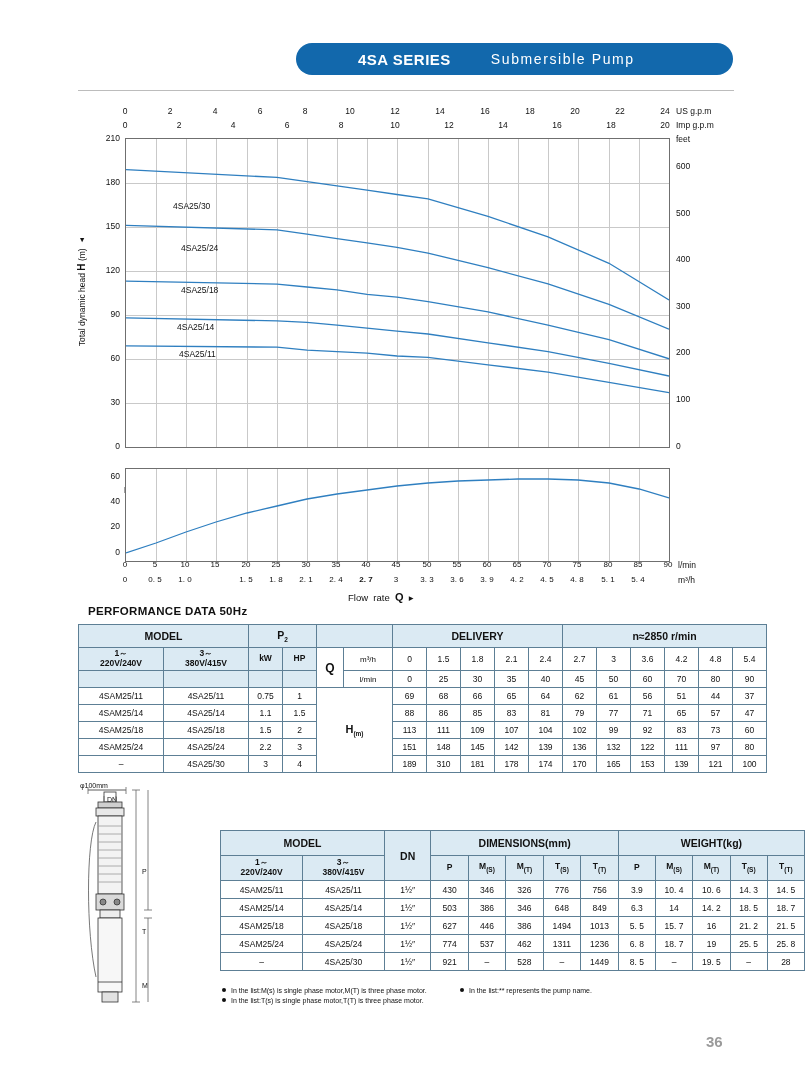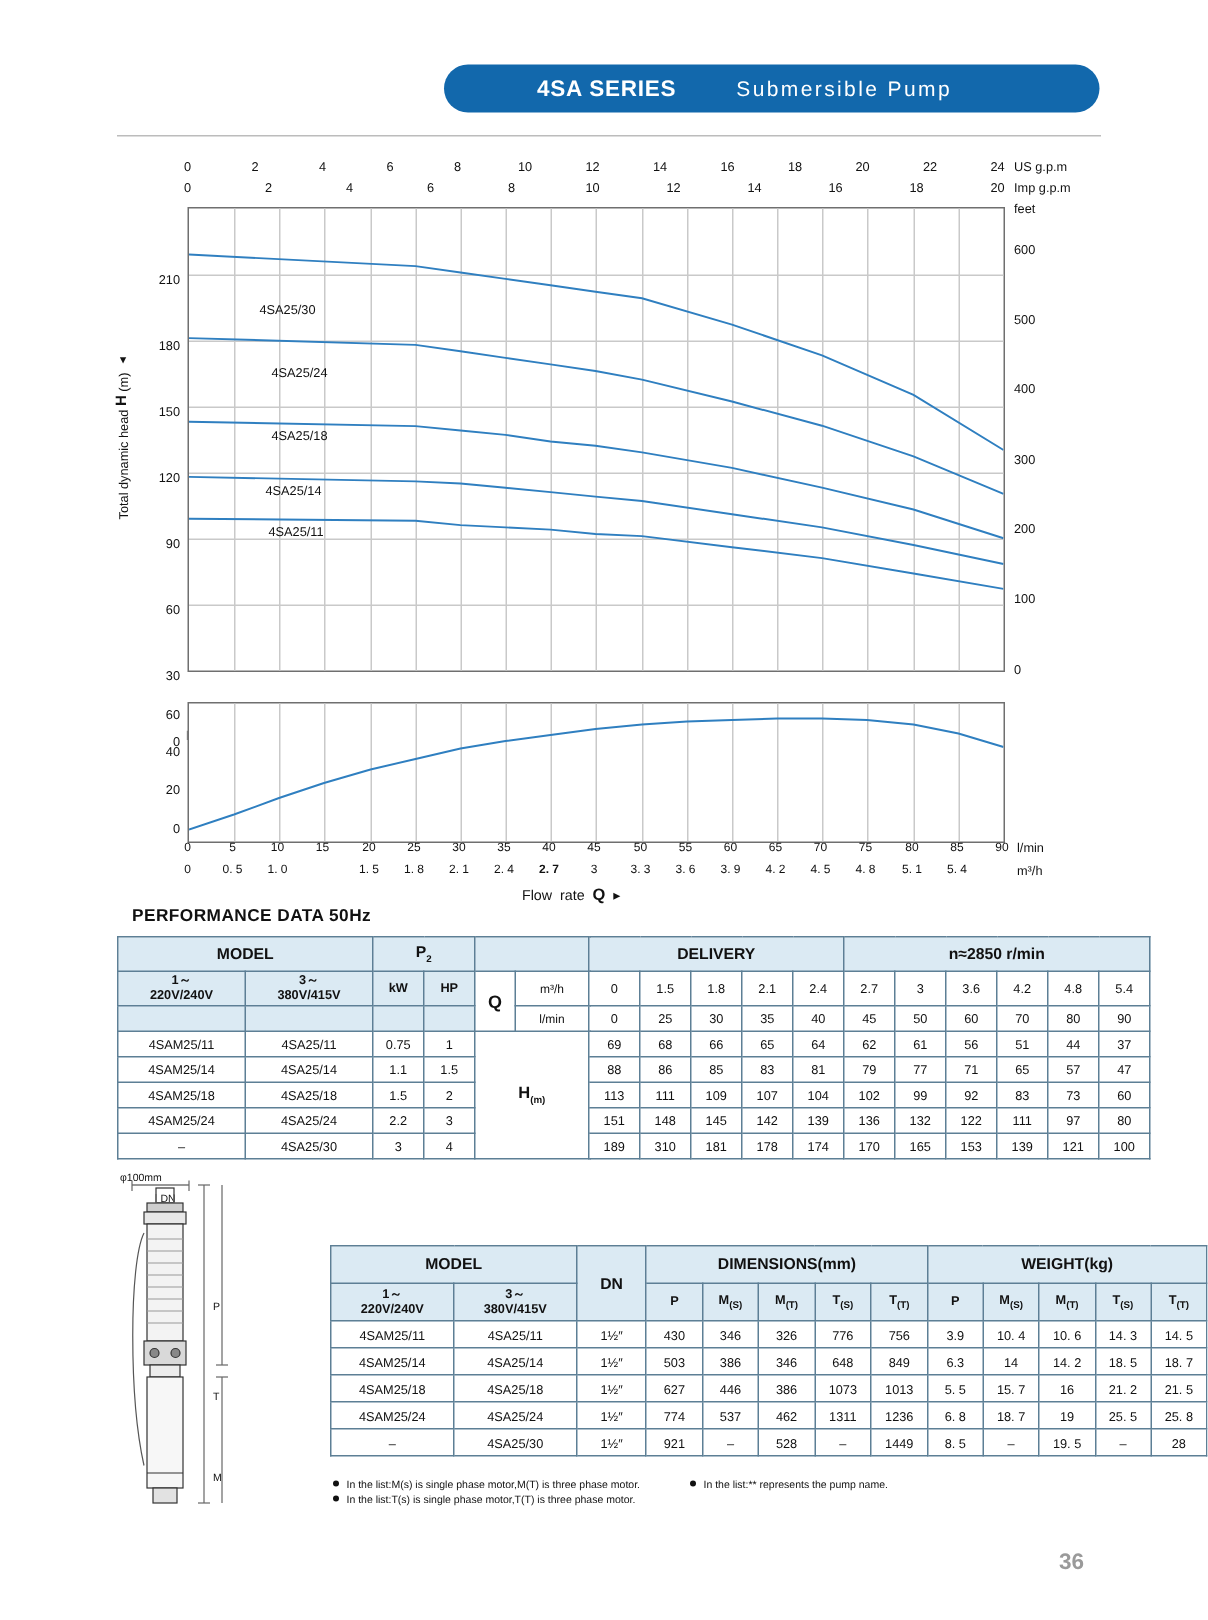--- a/index.html
+++ b/index.html
@@ -38,21 +38,21 @@
     border:1px solid #6f6f6f;background:#fff;
   }
   .plot .vline{position:absolute;top:0;bottom:0;width:1px;background:#c9c9c9;}
   .plot .hline{position:absolute;left:0;right:0;height:1px;background:#c9c9c9;}
   .plot svg{position:absolute;left:0;top:0;}
   .curve-label{
     position:absolute;font-size:8.5px;color:#111;white-space:nowrap;
   }
 
   .ylab-left{position:absolute;left:0;top:34px;height:308px;width:46px;}
-  .ylab-left .tk{position:absolute;right:4px;font-size:8.5px;color:#111;transform:translateY(-50%);margin-top:48px;}
+  .ylab-left .tk{position:absolute;right:4px;font-size:8.5px;color:#111;transform:translateY(-50%);}
   .ylab-right{position:absolute;left:592px;top:34px;height:308px;width:60px;}
   .ylab-right .tk{position:absolute;left:6px;font-size:8.5px;color:#111;transform:translateY(-50%);}
   .ylab-right .unit{position:absolute;left:6px;font-size:8.5px;color:#111;}
 
   .axis-title{
     position:absolute;left:-2px;top:132px;width:16px;
     font-size:8.5px;color:#111;
     writing-mode:vertical-rl;transform:rotate(180deg);white-space:nowrap;
   }
   .axis-title b{font-size:10px;}
@@ -568,21 +568,21 @@
       <td>18. 5</td>
       <td>18. 7</td>
     </tr>
     <tr>
       <td>4SAM25/18</td>
       <td>4SA25/18</td>
       <td>1½″</td>
       <td>627</td>
       <td>446</td>
       <td>386</td>
-      <td>1073</td>
+      <td>1494</td>
       <td>1013</td>
       <td>5. 5</td>
       <td>15. 7</td>
       <td>16</td>
       <td>21. 2</td>
       <td>21. 5</td>
     </tr>
     <tr>
       <td>4SAM25/24</td>
       <td>4SA25/24</td>

